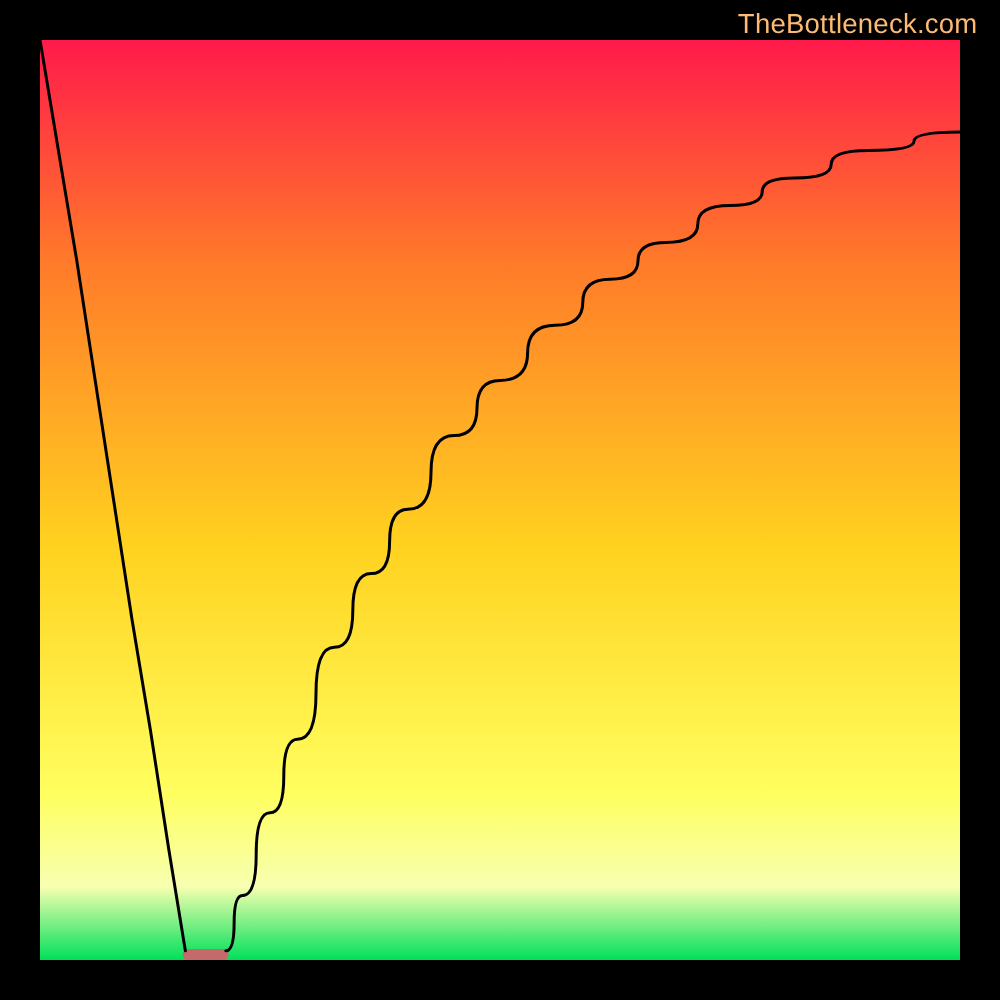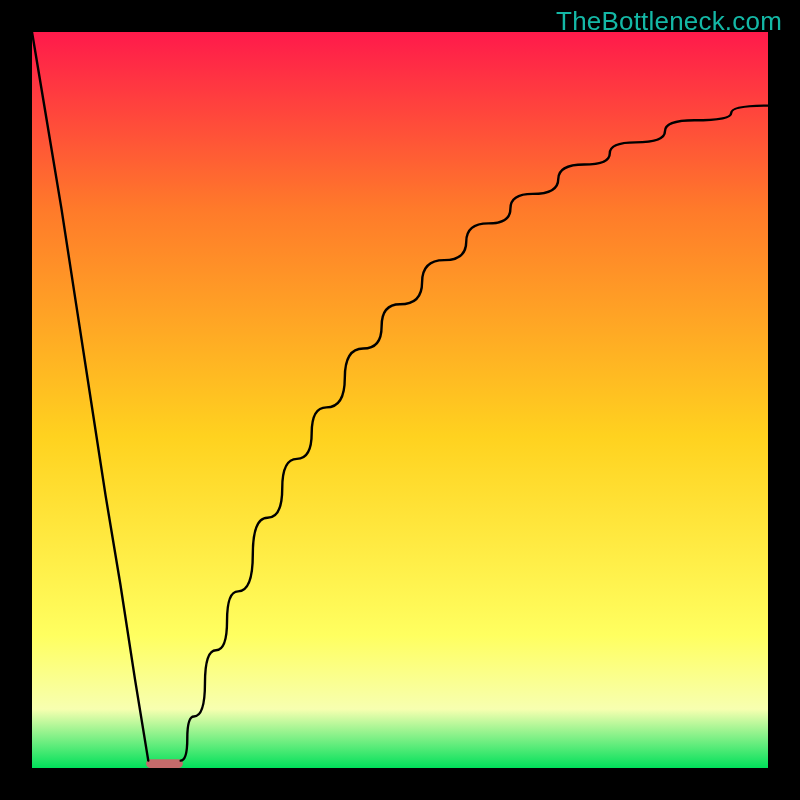--- a/index.html
+++ b/index.html
@@ -23,22 +23,22 @@
     position: absolute;
     top: 32px;
     left: 32px;
     width: 736px;
     height: 736px;
   }
   .watermark {
     position: absolute;
     top: 6px;
     right: 18px;
-    color: #14b8a6;
-    font-size: 26px;
+    color: #fdba74;
+    font-size: 22px;
     font-weight: 500;
     letter-spacing: 0.2px;
   }
   svg {
     display: block;
   }
 </style>
 </head>
 <body>
 

